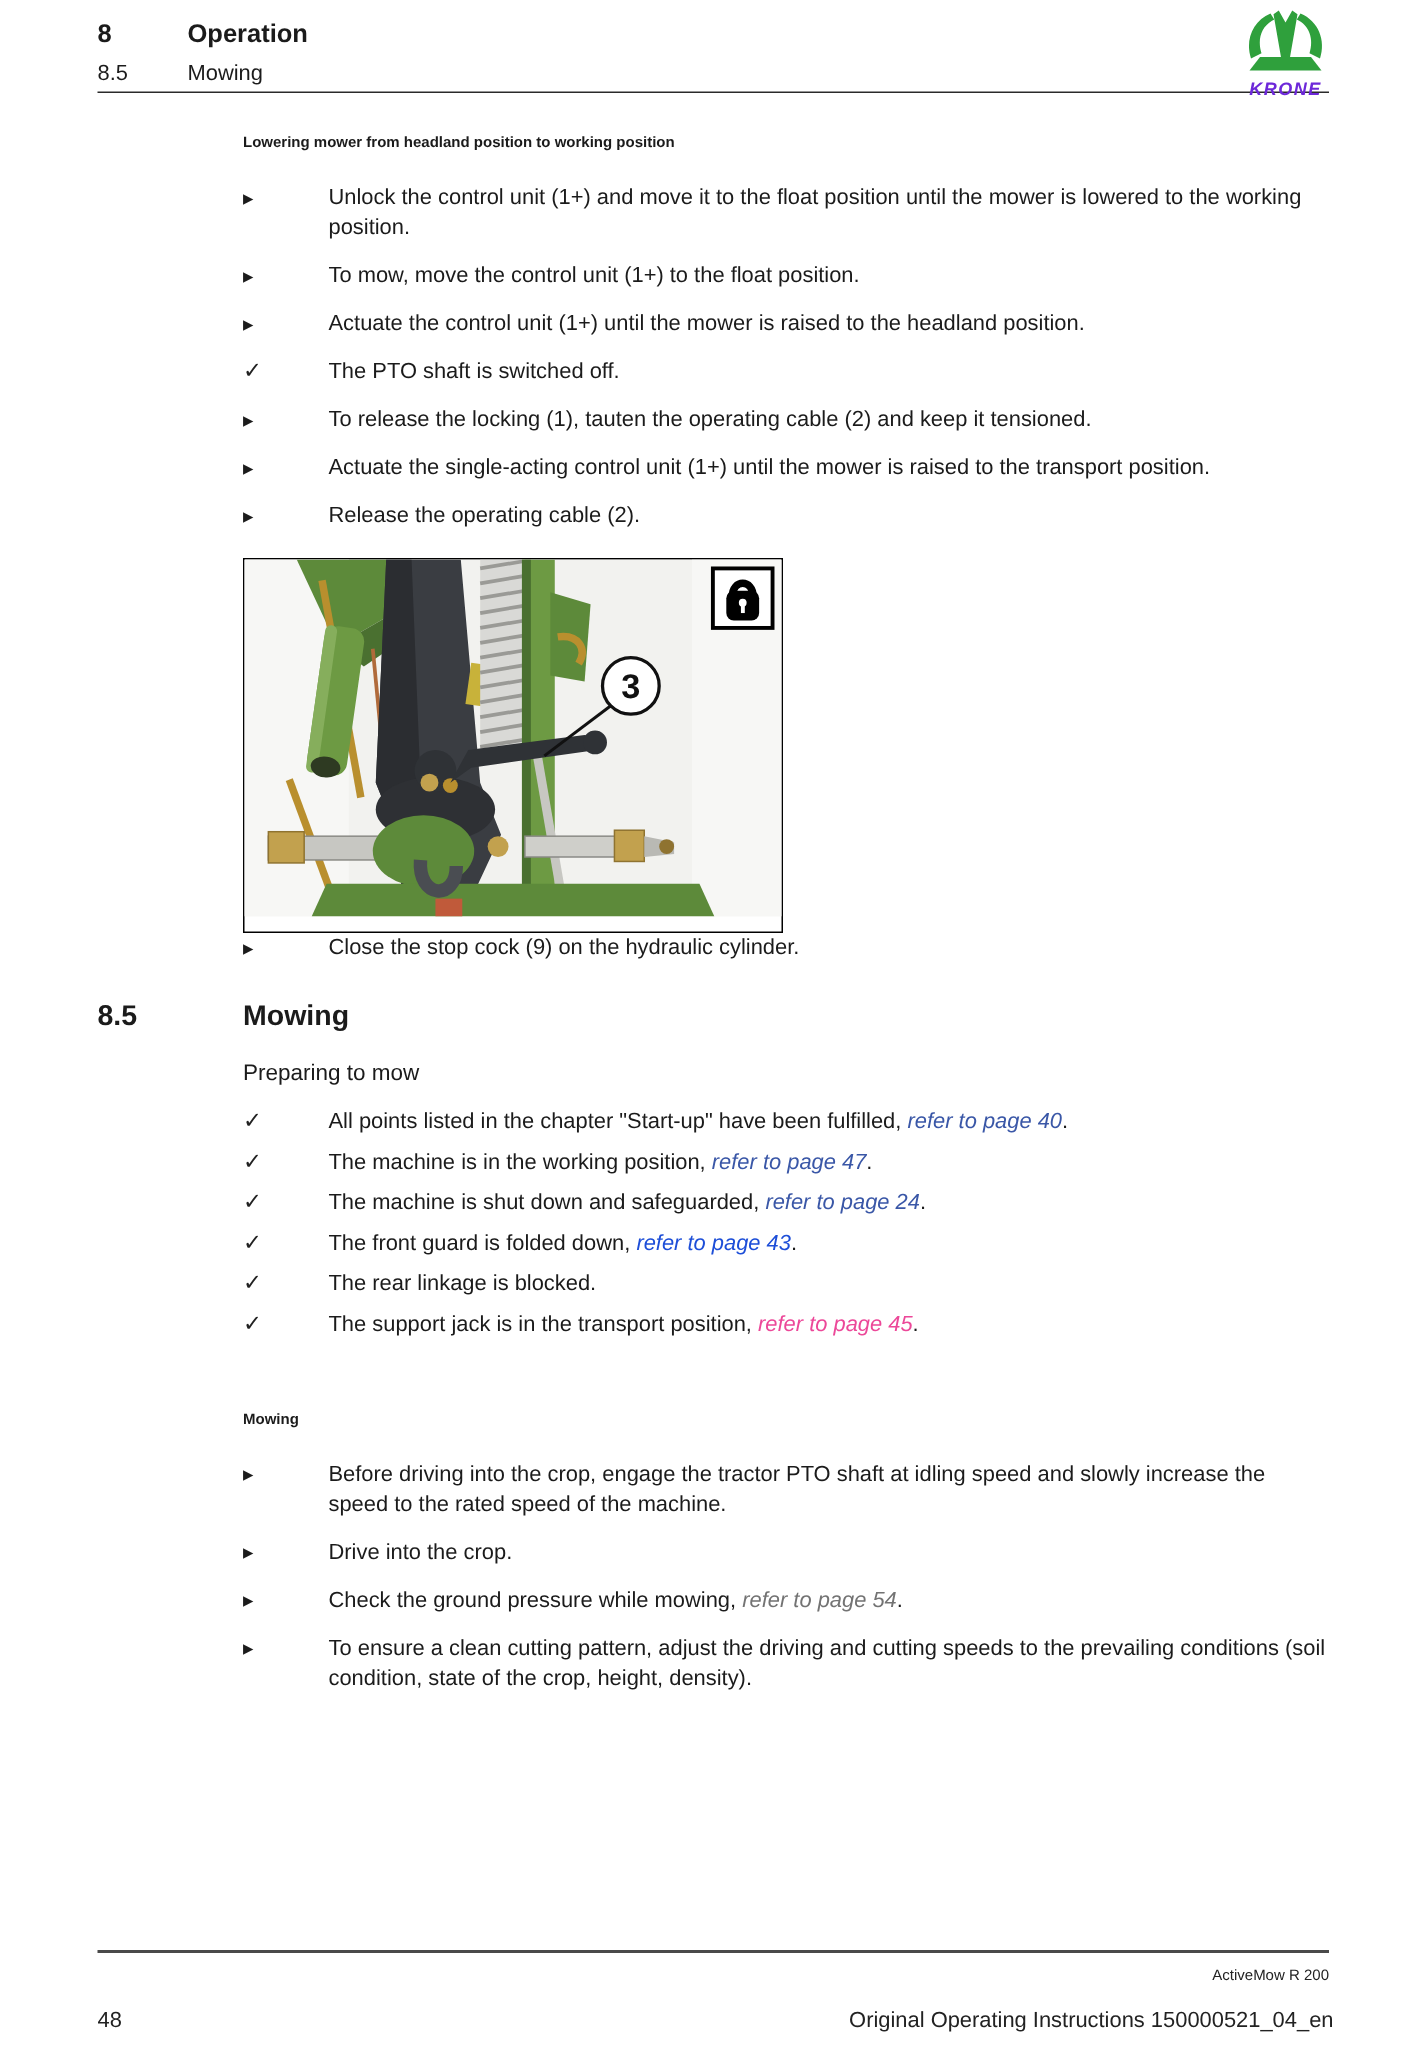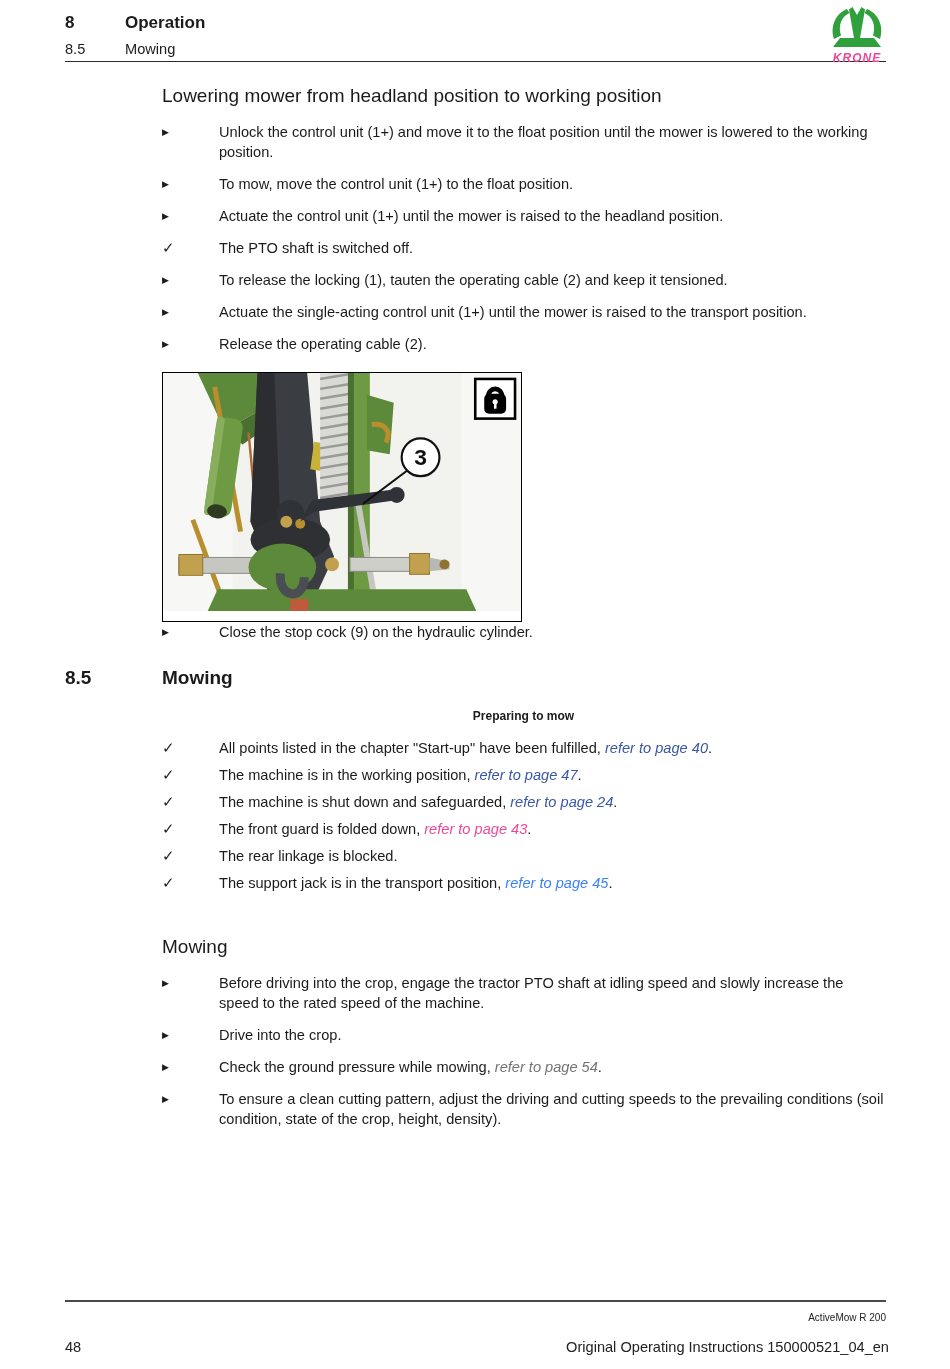--- a/index.html
+++ b/index.html
@@ -12,36 +12,36 @@
   }
   
   .hdr-line1 { position:absolute; top:13px; left:65px; font-size:17px; font-weight:bold; display:flex; }
   .hdr-line2 { position:absolute; top:41px; left:65px; font-size:14.6px; display:flex; }
   .hdr-num { width:60px; flex:none; }
   .hdr-rule { position:absolute; top:61px; left:65px; right:64px; border-top:1.7px solid #2a2a2a; }
   .logo { position:absolute; top:5px; right:63px; width:60px; text-align:center; }
   .logo-text { font-size:12px; font-weight:bold; font-style:italic; letter-spacing:1px; margin-top:-2px; }
   
   .content { position:absolute; top:86px; left:162px; width:723px; font-size:14.6px; line-height:20px; }
-  h3.sec-h { font-size:19px; line-height:20px; font-weight:normal; margin:44px 0 16px; }
+  h3.sec-h { font-size:10px; line-height:20px; font-weight:bold; margin:44px 0 16px; }
   h3.first { margin-top:0; }
   .item { display:flex; margin-bottom:12px; }
   .marker { width:29px; flex:none; }
   .marker.arrow { font-size:9px; line-height:20px; }
   .marker.check { font-size:15px; line-height:20px; color:#222; }
   .item-text { flex:1;margin-left:28px; }
   .check-list .item { margin-bottom:7px; }
   .ref-link { font-style:italic; text-decoration:none; }
   
   .figure { width:360px; border:1px solid #000; margin-top:18px; font-size:0; }
   .fig-caption { font-size:13.5px; line-height:18px; color:#2c2c2c; margin:3px 0 12px; }
   
   .big-h { position:relative; font-size:19px; line-height:24px; font-weight:bold; margin:24px 0 16px; }
   .big-num { position:absolute; left:-97px; top:0; }
-  h4.sub-h { font-size:12px; font-weight:bold; margin:0 0 12px;text-align:center; }
+  h4.sub-h { font-size:15px; font-weight:normal; margin:0 0 12px; }
   
   .ftr-rule { position:absolute; top:1300px; left:65px; right:64px; border-top:2px solid #4a4a4a; }
   .ftr-model { position:absolute; top:1312px; right:64px; font-size:10px; color:#222; }
   .ftr-page { position:absolute; top:1339px; left:65px; font-size:14.6px; color:#222; }
   .ftr-doc { position:absolute; top:1339px; right:61px; font-size:14.6px; color:#222; }
 </style>
 </head>
 <body>
 
 <div class="page">
@@ -58,21 +58,21 @@
 
   <div class="logo">
     <svg width="60" height="44" viewBox="0 0 60 44">
       <g fill="#2fa03c">
         <path d="M20,4 C8,9 3,22 7,34 L14,30.5 C11,21 14,12 22.5,8 Z"></path>
         <path d="M40,4 C52,9 57,22 53,34 L46,30.5 C49,21 46,12 37.5,8 Z"></path>
         <path d="M25.5,2 L30,10 L34.5,2 L38,4.5 L32.5,36 L27.5,36 L22,4.5 Z"></path>
         <path d="M13,33 L47,33 L54,42 L6,42 Z"></path>
       </g>
     </svg>
-    <div class="logo-text" style="color:#ec4899">KRONE</div>
+    <div class="logo-text" style="color:#6d28d9">KRONE</div>
   </div>
 
   <div class="content">
 
     <h3 class="sec-h first">Lowering mower from headland position to working position</h3>
     <div class="item">
       <span class="marker arrow">▶</span>
       <span class="item-text">Unlock the control unit (1+) and move it to the float position until the mower is lowered to the working position.</span>
     </div>
     <div class="item">
@@ -214,29 +214,29 @@
       <div class="item">
         <span class="marker check">✓</span>
         <span class="item-text"><span>The machine is in the working position, </span><a href="#" class="ref-link" style="color:#3a57a7">refer to page 47</a><span>.</span></span>
       </div>
       <div class="item">
         <span class="marker check">✓</span>
         <span class="item-text"><span>The machine is shut down and safeguarded, </span><a href="#" class="ref-link" style="color:#3a57a7">refer to page 24</a><span>.</span></span>
       </div>
       <div class="item">
         <span class="marker check">✓</span>
-        <span class="item-text"><span>The front guard is folded down, </span><a href="#" class="ref-link" style="color:#ec4899">refer to page 43</a><span>.</span></span>
+        <span class="item-text"><span>The front guard is folded down, </span><a href="#" class="ref-link" style="color:#1d4ed8">refer to page 43</a><span>.</span></span>
       </div>
       <div class="item">
         <span class="marker check">✓</span>
         <span class="item-text"><span>The rear linkage is blocked.</span></span>
       </div>
       <div class="item">
         <span class="marker check">✓</span>
-        <span class="item-text"><span>The support jack is in the transport position, </span><a href="#" class="ref-link" style="color:#3b82f6">refer to page 45</a><span>.</span></span>
+        <span class="item-text"><span>The support jack is in the transport position, </span><a href="#" class="ref-link" style="color:#ec4899">refer to page 45</a><span>.</span></span>
       </div>
     </div>
 
     <h3 class="sec-h">Mowing</h3>
     <div class="item">
       <span class="marker arrow">▶</span>
       <span class="item-text">Before driving into the crop, engage the tractor PTO shaft at idling speed and slowly increase the speed to the rated speed of the machine.</span>
     </div>
     <div class="item">
       <span class="marker arrow">▶</span>

